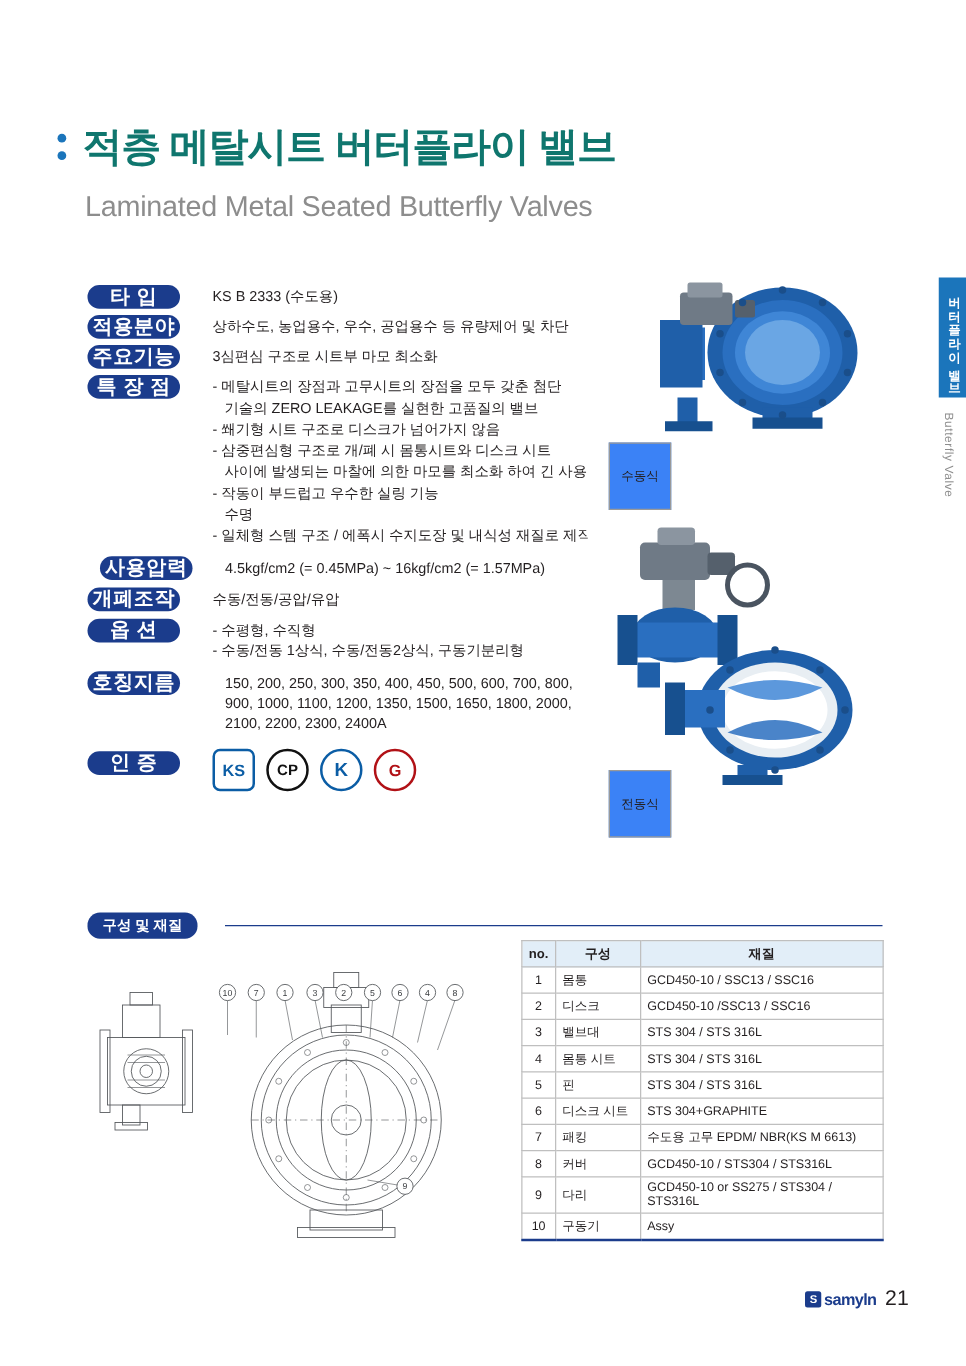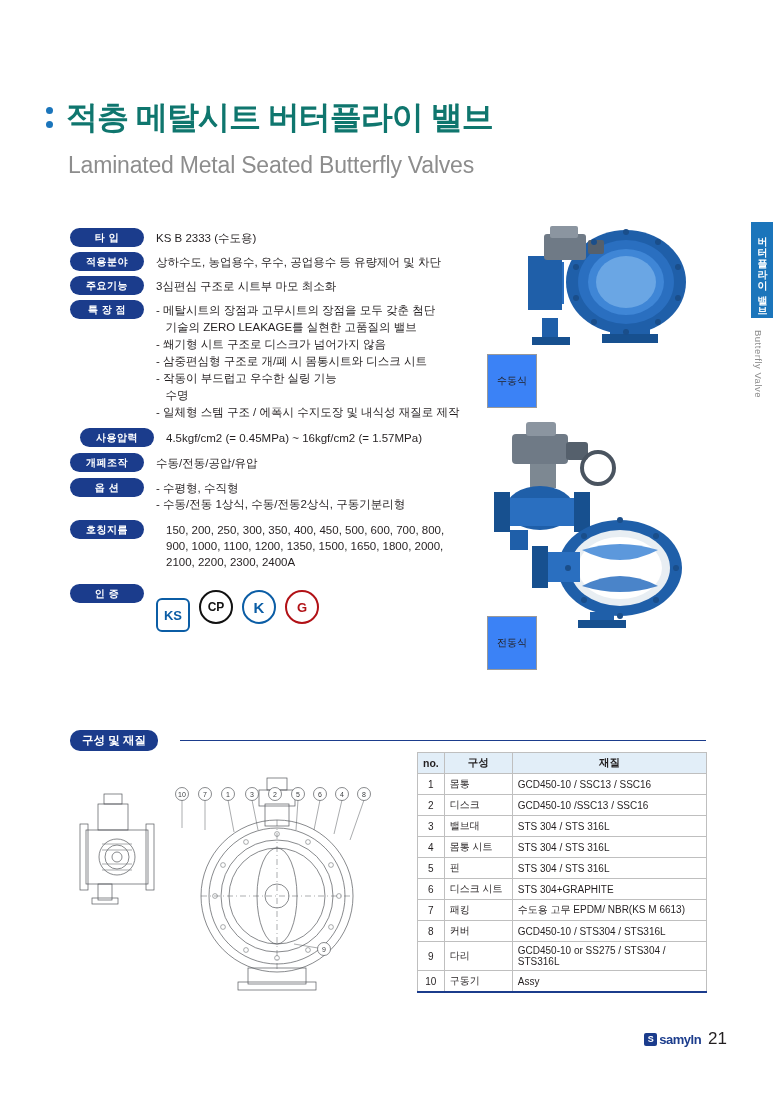--- a/index.html
+++ b/index.html
@@ -32,33 +32,33 @@
     position:absolute; right:2px; top:330px; width:18px;
     color:#8d8d8d; font-size:9.5px;
   }
   .side-tab-en span { writing-mode:vertical-rl; letter-spacing:0.5px; }
 
   
   .spec { position:absolute; left:70px; top:228px; width:420px; }
   .spec-row { display:flex; margin-bottom:5px; }
   .lbl {
     width:74px; min-width:74px; height:19px; border-radius:10px;
-    background:#1b3c8c; color:#fff; font-size:10px; font-weight:bold;
+    background:#1b3c8c; color:#fff; font-size:16px; font-weight:bold;
     display:flex; align-items:center; justify-content:center; letter-spacing:0.5px;
-    margin-right:12px;
+    margin-right:26px;
   }
   .val { font-size:11.5px; line-height:16px; color:#231f20; padding-top:2px; }
   .val .ln { display:block; white-space:pre; }
 
   .spec-feature .val .ln { margin-bottom:1px; }
 
   
   .certs { display:flex; align-items:center; gap:9px; margin-top:-2px; }
   .cert { width:34px; height:34px; border-radius:50%; display:flex; align-items:center; justify-content:center; font-weight:bold; font-size:12px; position:relative; }
-  .cert.ks { background:#fff; border:2px solid #0b5da5; color:#0b5da5; border-radius:6px; font-size:13px;margin-top:16px; }
+  .cert.ks { background:#fff; border:2px solid #0b5da5; color:#0b5da5; border-radius:6px; font-size:13px; }
   .cert.cp { background:#fff; border:2px solid #111; color:#111; font-size:12px; }
   .cert.k { background:#fff; border:2px solid #0b5da5; color:#0b5da5; font-size:15px; }
   .cert.g { background:#fff; border:2px solid #b11116; color:#b11116; font-size:13px; }
 
   
   .photo { position:absolute; }
   .photo-cap {
     position:absolute; border:1px solid #999; background:#3b82f6;
     font-size:10px; padding:19px 9px; color:#231f20;
   }
@@ -133,20 +133,21 @@
       </div>
     </div>
 
     <div class="spec-row spec-feature">
       <div class="lbl">특 장 점</div>
       <div class="val">
         <span class="ln">- 메탈시트의 장점과 고무시트의 장점을 모두 갖춘 첨단</span>
         <span class="ln">   기술의 ZERO LEAKAGE를 실현한 고품질의 밸브</span>
         <span class="ln">- 쐐기형 시트 구조로 디스크가 넘어가지 않음</span>
         <span class="ln">- 삼중편심형 구조로 개/폐 시 몸통시트와 디스크 시트</span>
+        <span class="ln">   사이에 발생되는 마찰에 의한 마모를 최소화 하여 긴 사용</span>
         <span class="ln">- 작동이 부드럽고 우수한 실링 기능</span>
         <span class="ln">   수명</span>
         <span class="ln">- 일체형 스템 구조 / 에폭시 수지도장 및 내식성 재질로 제작</span>
       </div>
     </div>
 
     <div class="spec-row" style="margin-top:7px;padding-left:10px;">
       <div class="lbl">사용압력</div>
       <div class="val">
         <span class="ln">4.5kgf/cm2 (= 0.45MPa) ~ 16kgf/cm2 (= 1.57MPa)</span>

